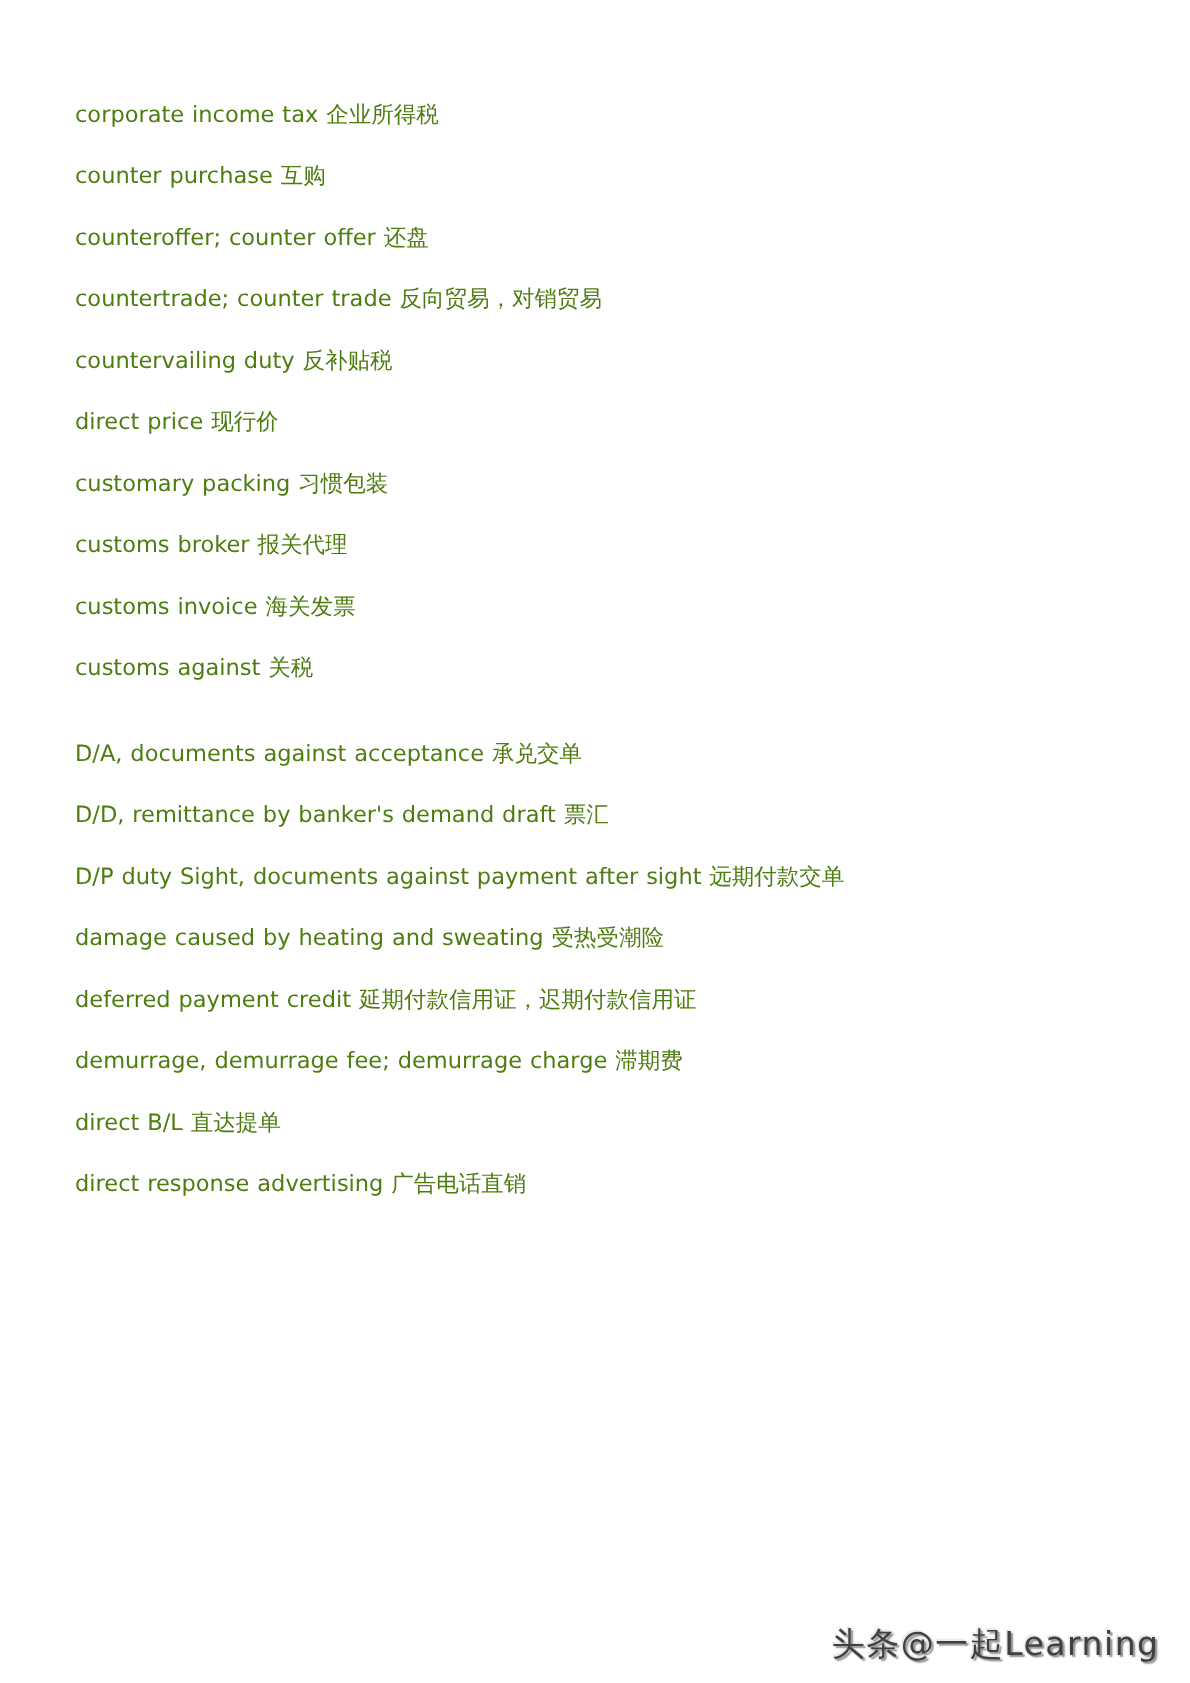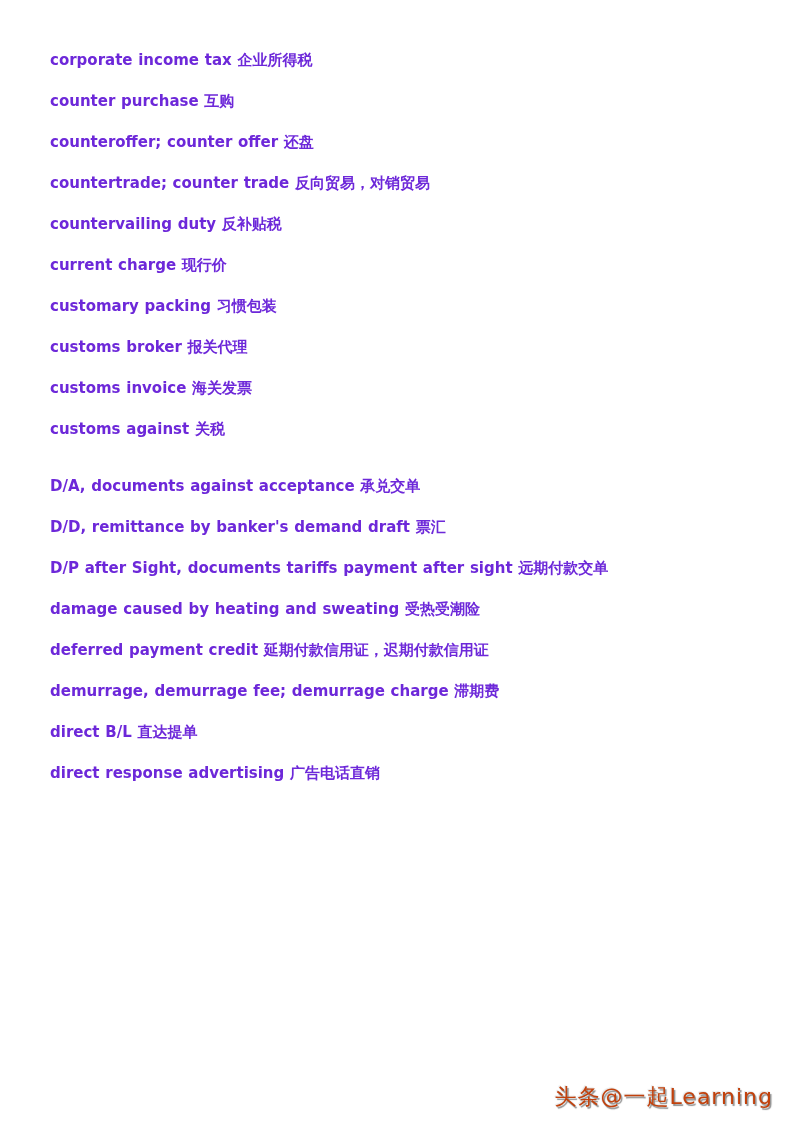--- a/index.html
+++ b/index.html
@@ -17,65 +17,65 @@
   }
   .content {
     position: absolute;
     top: 0;
     left: 0;
     box-sizing: border-box;
     width: 793px;
     padding: 48px 30px 0 50px;
   }
   .entry {
-    margin: 0 0 17px 0;
+    margin: 16px 0 17px 0;
     font-size: 15px;
     line-height: 24px;
-    font-weight: bold;
-    color: #6d28d9;
+    font-weight: normal;
+    color: #4d7c0f;
     word-spacing: 0.5px;
   }
   .section + .section {
     margin-top: 33px;
   }
   .watermark {
     position: absolute;
     right: 20px;
     bottom: 14px;
     font-size: 22px;
     line-height: 1;
     font-weight: 400;
     letter-spacing: 1px;
-    color: #c2410c;
+    color: #404040;
     text-shadow: 1.5px 1.5px 1px #8f8f8f, -1px -1px 1px #e6e6e6, 0 0 1px #c0c0c0;
     white-space: nowrap;
     user-select: none;
   }
 </style>
 </head>
 <body>
 
 <div class="page">
   <main class="content" id="glossary-root">
       <section class="section">
         <p class="entry">corporate income tax 企业所得税</p>
         <p class="entry">counter purchase 互购</p>
         <p class="entry">counteroffer; counter offer 还盘</p>
         <p class="entry">countertrade; counter trade 反向贸易，对销贸易</p>
         <p class="entry">countervailing duty 反补贴税</p>
-        <p class="entry">current charge 现行价</p>
+        <p class="entry">direct price 现行价</p>
         <p class="entry">customary packing 习惯包装</p>
         <p class="entry">customs broker 报关代理</p>
         <p class="entry">customs invoice 海关发票</p>
         <p class="entry">customs against 关税</p>
       </section>
       <section class="section">
         <p class="entry">D/A, documents against acceptance 承兑交单</p>
         <p class="entry">D/D, remittance by banker's demand draft 票汇</p>
-        <p class="entry">D/P after Sight, documents tariffs payment after sight 远期付款交单</p>
+        <p class="entry">D/P duty Sight, documents against payment after sight 远期付款交单</p>
         <p class="entry">damage caused by heating and sweating 受热受潮险</p>
         <p class="entry">deferred payment credit 延期付款信用证，迟期付款信用证</p>
         <p class="entry">demurrage, demurrage fee; demurrage charge 滞期费</p>
         <p class="entry">direct B/L 直达提单</p>
         <p class="entry">direct response advertising 广告电话直销</p>
       </section>
     </main>
   <div class="watermark">头条@一起Learning</div>
 </div>
 

